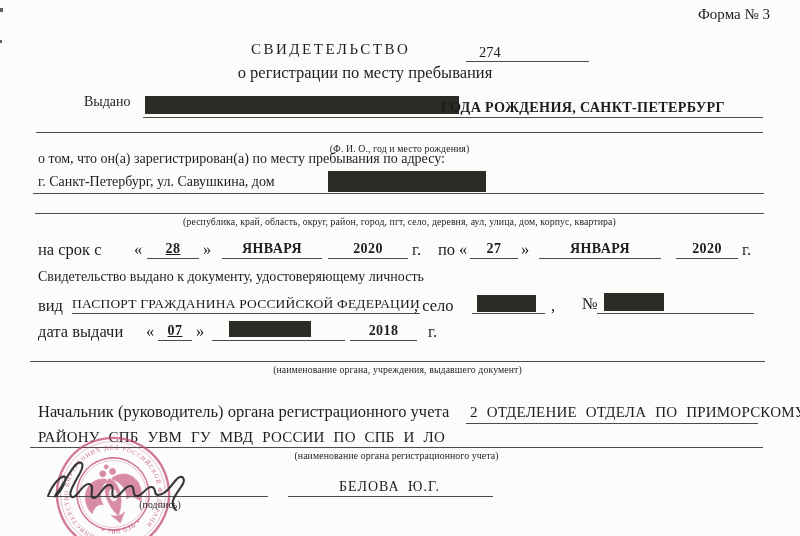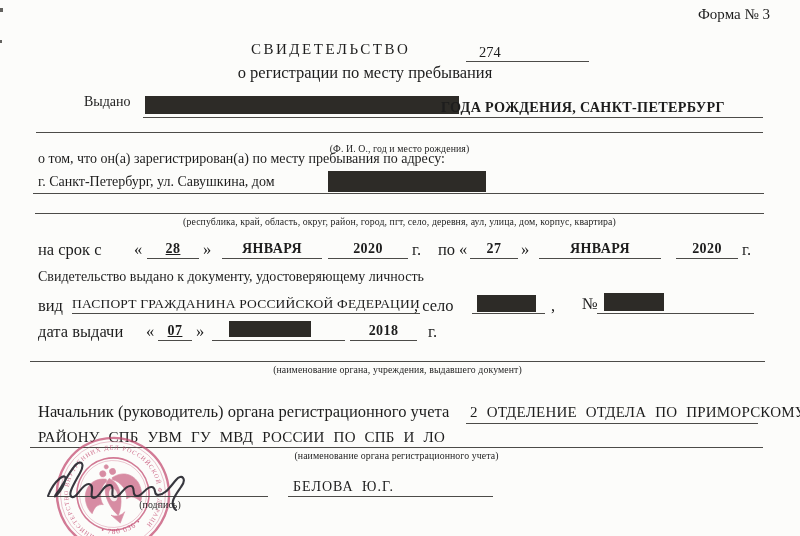--- a/index.html
+++ b/index.html
@@ -151,16 +151,16 @@
       </g>
     </g>
   </svg>
 
   <div class="uline" style="left:48px;top:496px;width:220px;"></div>
   <svg style="position:absolute;left:40px;top:452px;" width="180" height="62" viewBox="0 0 180 62">
     <path d="M8,44 C14,28 28,18 25,29 C22,40 10,50 17,41 C24,32 32,14 38,11 C43,9 44,14 40,21 C34,32 27,43 32,45 C37,47 42,31 49,32 C56,33 48,46 54,46 C60,46 63,32 70,33 C76,34 69,45 75,45 C81,45 84,33 91,34 C96,35 91,44 97,44 C103,44 106,34 112,35 C117,36 113,43 118,43 C125,43 130,35 136,28 C142,21 147,27 141,35 C136,42 128,52 136,58" stroke="#2c2c34" stroke-width="2.1" fill="none" stroke-linecap="round" opacity="0.95"></path>
   </svg>
   <div class="cap" style="left:100px;top:499px;width:120px;">(подпись)</div>
 
-  <div class="abs" style="left:293px;top:479px;width:205px;font-size:14px;letter-spacing:1px;word-spacing:4px;">БЕЛОВА Ю.Г.</div>
+  <div class="abs" style="left:287px;top:479px;width:205px;text-align:center;font-size:14px;letter-spacing:1px;word-spacing:4px;">БЕЛОВА Ю.Г.</div>
   <div class="uline" style="left:288px;top:496px;width:205px;"></div>
 
 </div>
 
 </body></html>

